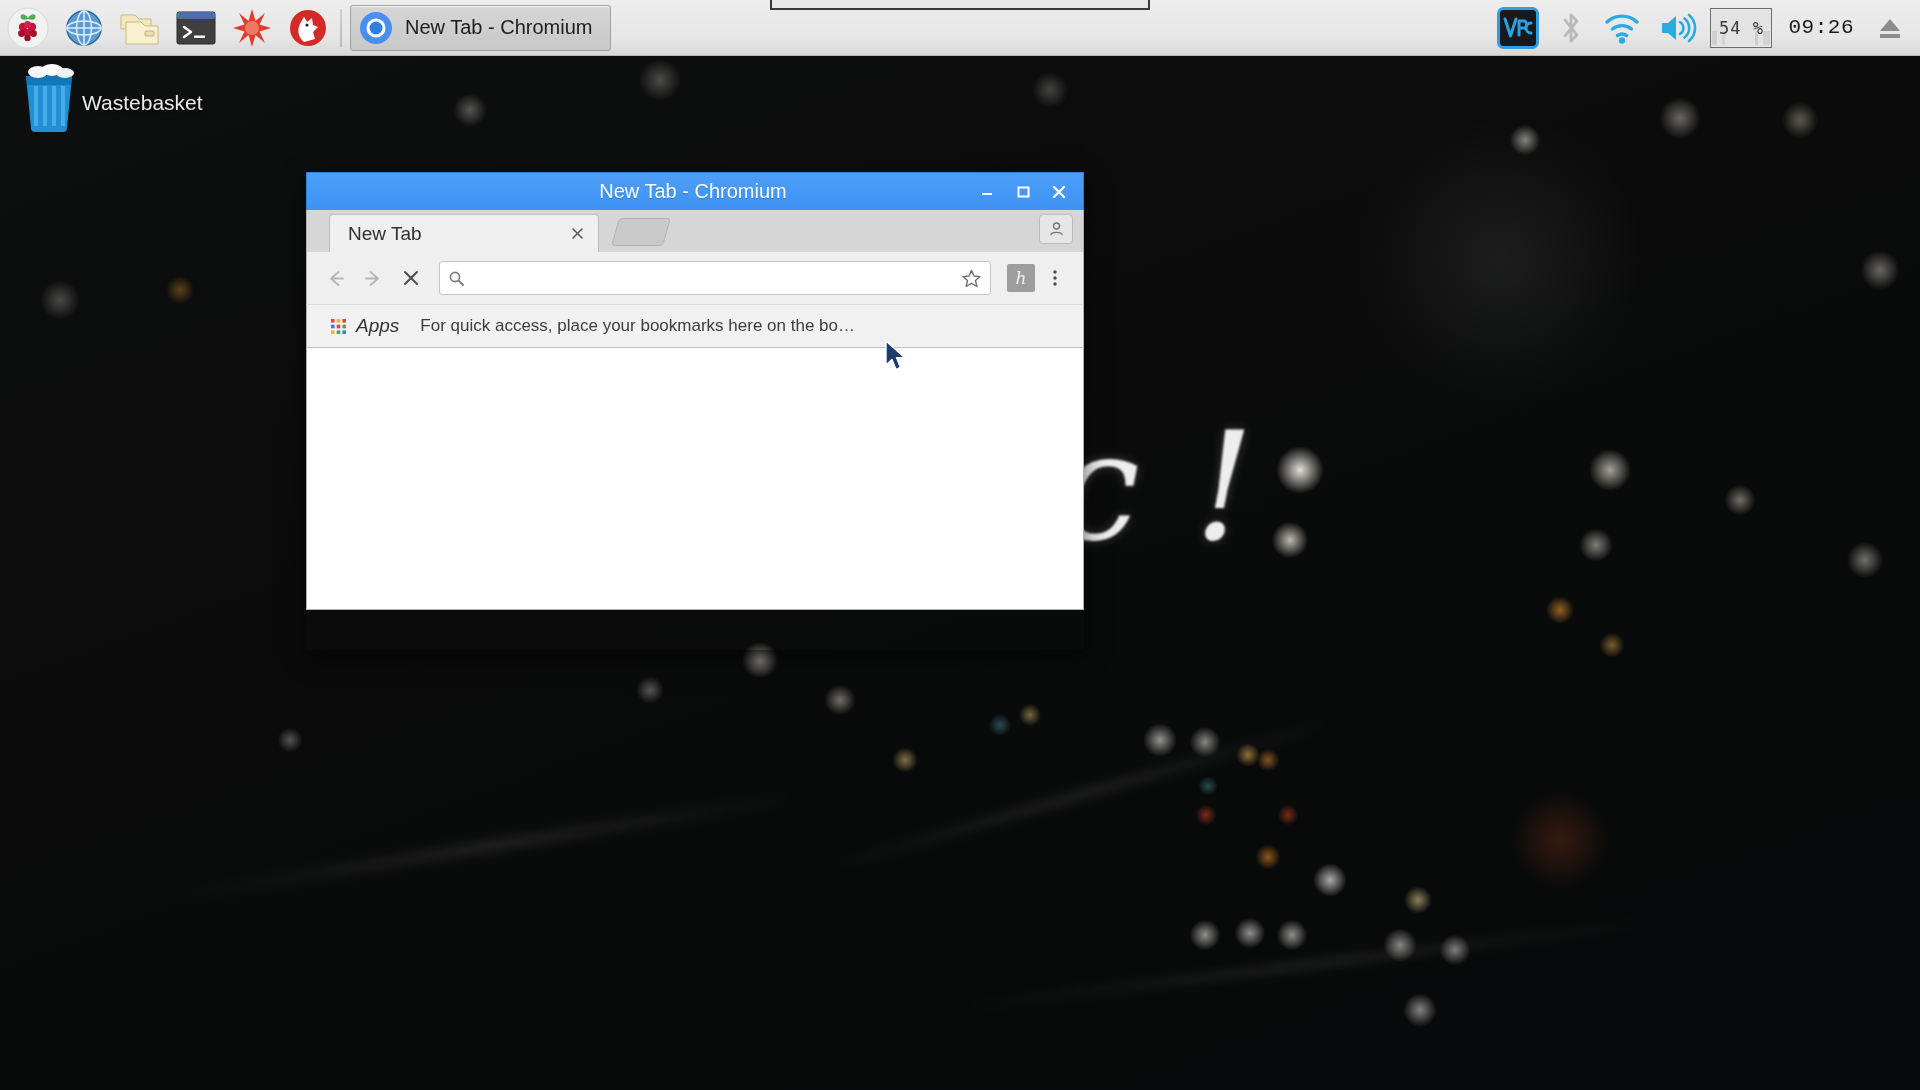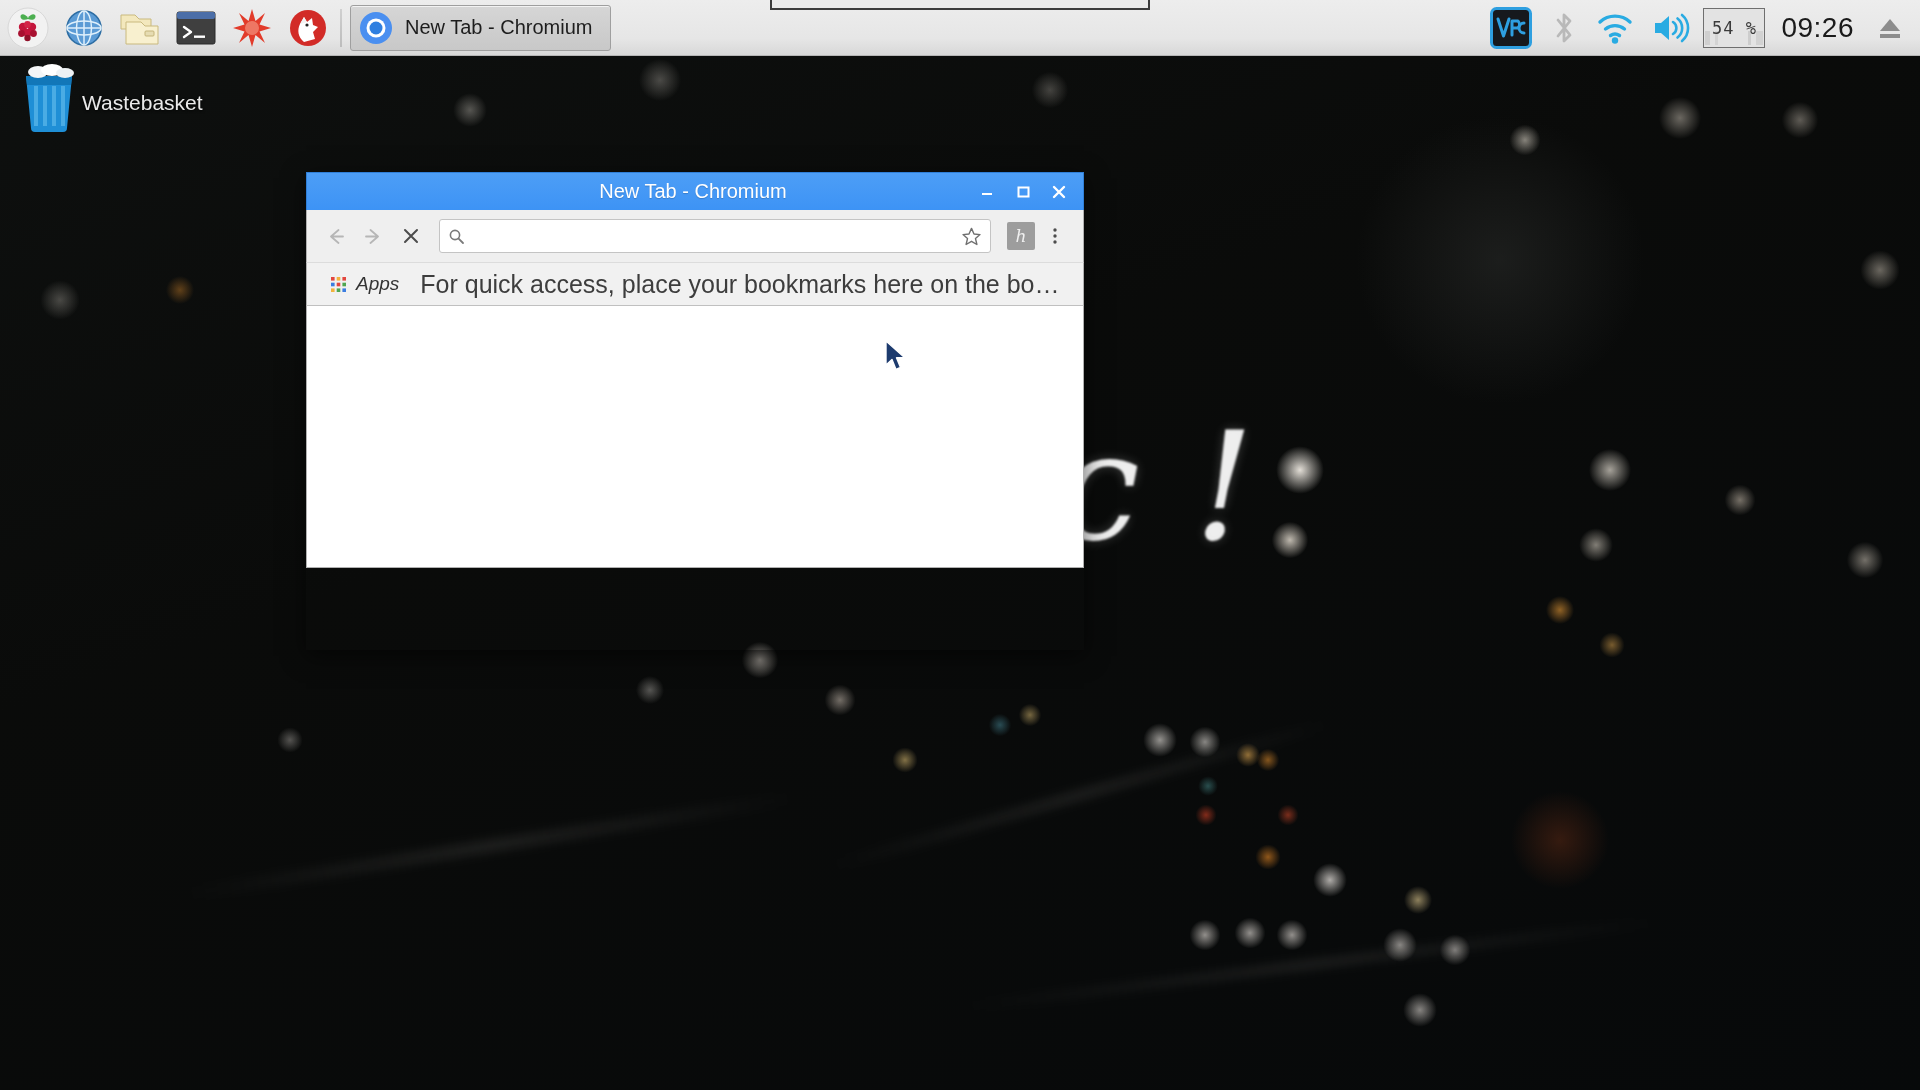--- a/index.html
+++ b/index.html
@@ -147,22 +147,22 @@
     margin-left: auto;
     display: flex; align-items: center; gap: 0px;
     padding-right: 6px;
     height: 56px;
   }
   .tray-item {
     height: 56px; display: flex; align-items: center; justify-content: center;
     padding: 0 9px; cursor: pointer;
   }
   #clock {
-    font-size: 28px; color: #1a1a1a; padding: 0 12px;
-    font-family: Liberation Sans, sans-serif;
+    font-size: 21px; color: #1a1a1a; padding: 0 12px;
+    font-family: Liberation Mono, monospace;
     letter-spacing: .5px;
   }
   
   #cpu-meter {
     width: 62px; height: 40px;
     border: 1px solid #6f6f6f;
     background: #e3e3e3;
     position: relative;
     display: flex; align-items: center; justify-content: center;
     margin: 8px 4px;
@@ -343,21 +343,21 @@
     display: flex; align-items: center;
     padding: 0 16px;
     gap: 10px;
   }
   #apps-shortcut {
     display: flex; align-items: center; gap: 9px;
     padding: 4px 7px; border-radius: 3px; cursor: pointer; font-style: italic;
   }
   #apps-shortcut .ap-label { font-size: 19px; color: #333; }
   #bm-hint {
-    font-size: 25px; color: #3d3d3d;
+    font-size: 17px; color: #3d3d3d;
     white-space: nowrap; overflow: hidden; text-overflow: ellipsis;
     padding-left: 4px;
   }
   #content-area {
     height: 262px;
     background: #ffffff;
     border: 1px solid #b0b0b0;
     border-top: none;
   }
 
@@ -414,20 +414,37 @@
             <rect x="3.5" y="3.5" width="10" height="9" fill="none" stroke="#fff" stroke-width="2"></rect>
           </svg>
       </div>
       <div class="win-btn" style="margin-right:6px;">
         <svg width="18" height="18" viewBox="0 0 18 18">
           <path d="M4 4 L14 14 M14 4 L4 14" stroke="#fff" stroke-width="2.4" stroke-linecap="round"></path>
         </svg>
       </div>
     </div>
 
+    <div id="tabstrip">
+      <div id="tab-1">
+        <span class="tab-title">New Tab</span>
+        <span id="tab-close">
+          <svg width="13" height="13" viewBox="0 0 13 13">
+            <path d="M2 2 L11 11 M11 2 L2 11" stroke="#555" stroke-width="1.5" stroke-linecap="round"></path>
+          </svg>
+        </span>
+      </div>
+      <div id="new-tab-btn"></div>
+      <div id="profile-btn">
+        <svg width="17" height="17" viewBox="0 0 17 17">
+          <circle cx="8.5" cy="5" r="3" fill="none" stroke="#777" stroke-width="1.4"></circle>
+          <path d="M2.8 14.2 C3.2 10.4 13.8 10.4 14.2 14.2" fill="none" stroke="#777" stroke-width="1.4"></path>
+        </svg>
+      </div>
+    </div>
 
     <div id="toolbar">
       <div class="tb-btn disabled">
         <svg width="23" height="23" viewBox="0 0 23 23">
           <path d="M14.5 5 L7 11.5 L14.5 18 M7 11.5 H19" fill="none" stroke="#5b5b5b" stroke-width="1.8" stroke-linecap="round" stroke-linejoin="round"></path>
         </svg>
       </div>
       <div class="tb-btn disabled">
         <svg width="23" height="23" viewBox="0 0 23 23">
           <path d="M8.5 5 L16 11.5 L8.5 18 M16 11.5 H4" fill="none" stroke="#5b5b5b" stroke-width="1.8" stroke-linecap="round" stroke-linejoin="round"></path>

